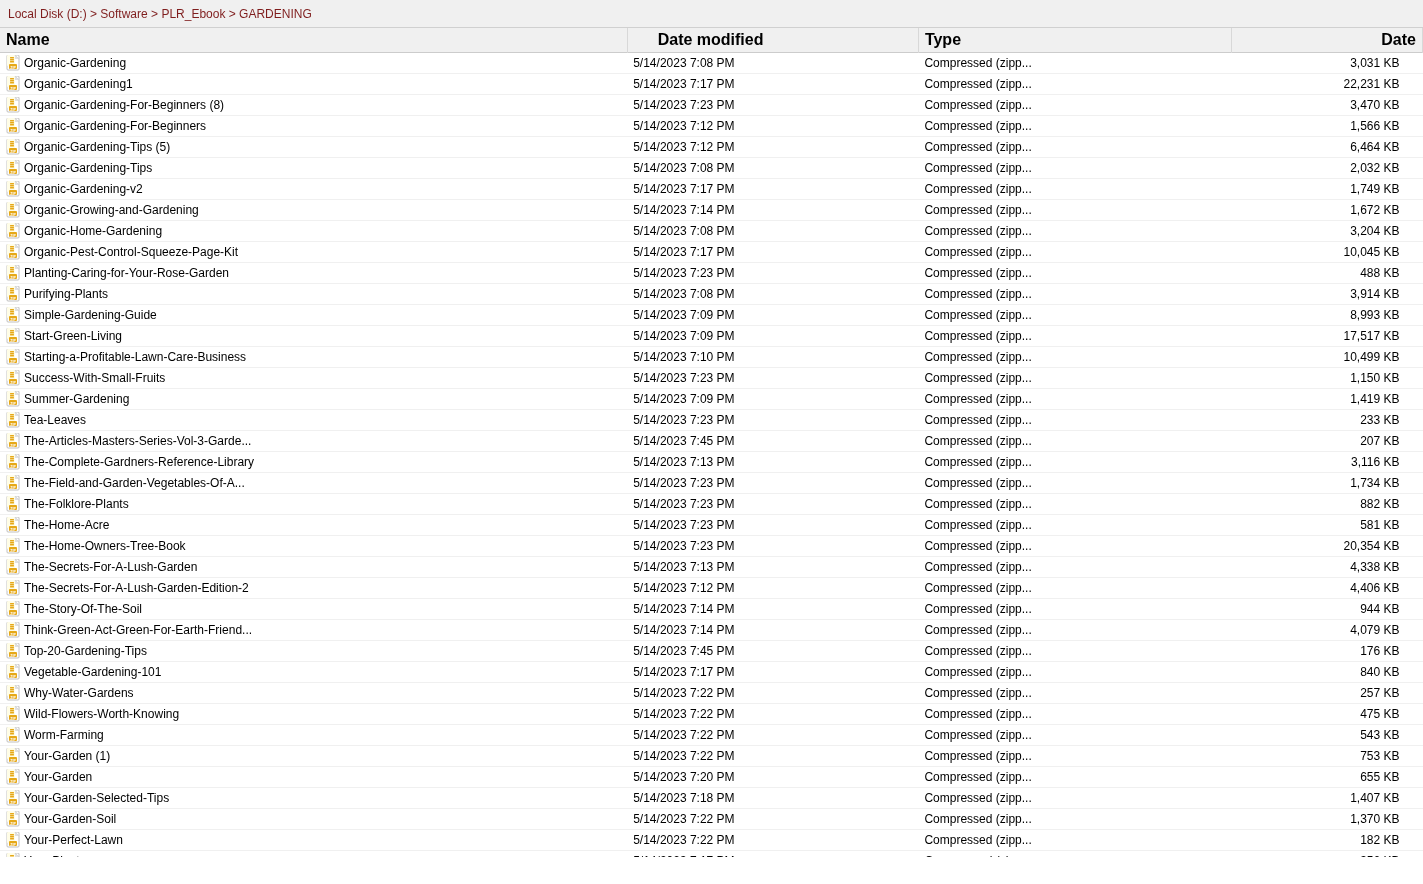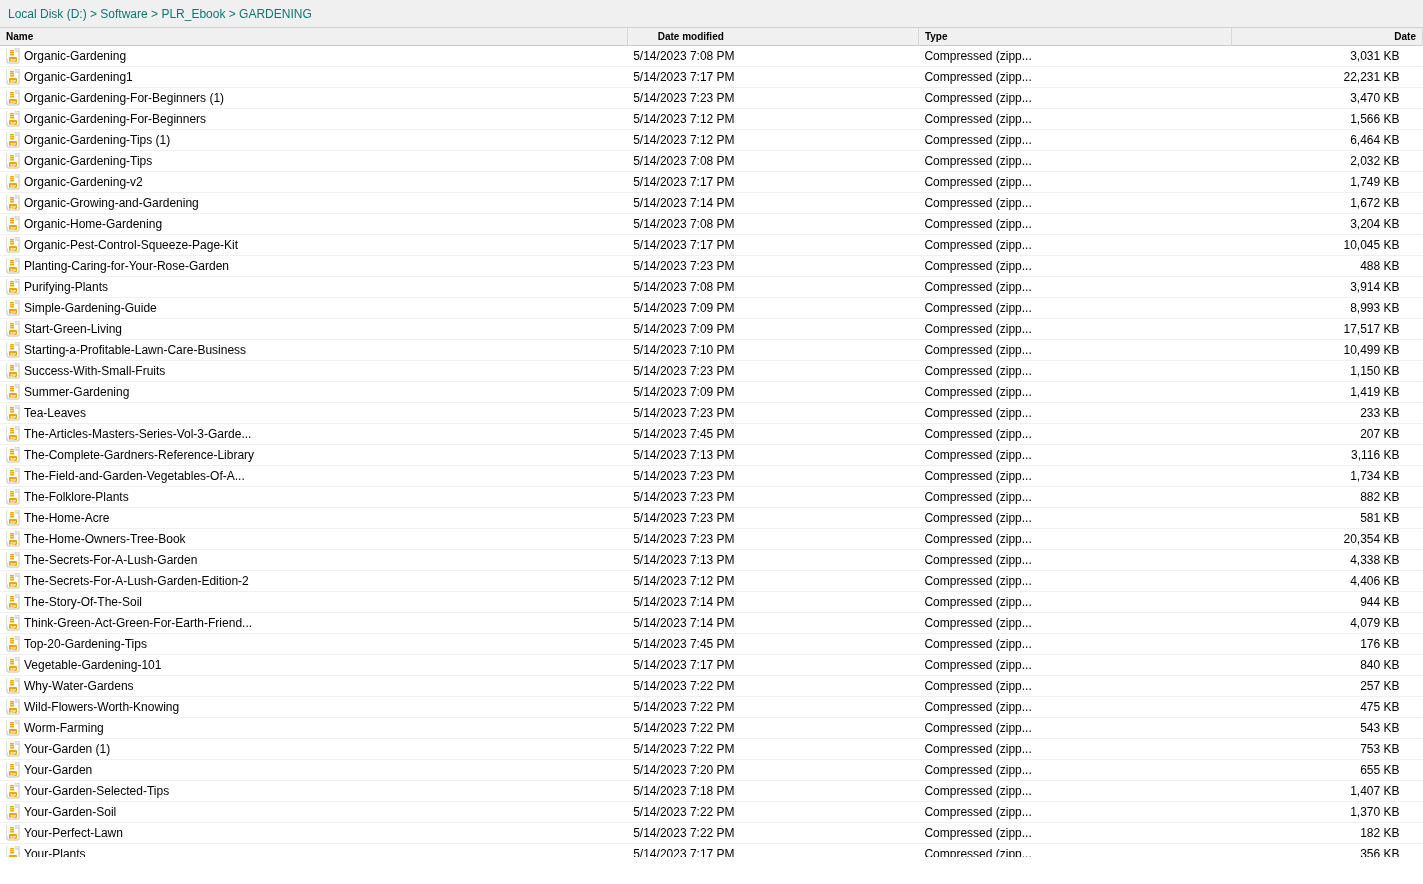--- a/index.html
+++ b/index.html
@@ -12,42 +12,42 @@
     .breadcrumb-bar {
       display: flex;
       align-items: center;
       background: #f0f0f0;
       border-bottom: 1px solid #d0d0d0;
       padding: 3px 8px;
       height: 28px;
     }
     .breadcrumb-text {
       font-size: 12px;
-      color: #0f766e;
+      color: #7f1d1d;
     }
     .file-list-container {
       overflow-y: auto;
       height: calc(100vh - 55px);
     }
     table {
       width: 100%;
       border-collapse: collapse;
     }
     thead tr {
       background: #f0f0f0;
       border-bottom: 1px solid #ccc;
       position: sticky;
       top: 0;
       z-index: 10;
     }
     thead th {
       text-align: left;
       padding: 3px 6px;
       font-weight: 600;
-      font-size: 10px;
+      font-size: 16px;
       border-right: 1px solid #d8d8d8;
       cursor: pointer;
       user-select: none;
     }
     thead th:first-child { width: 280px; }
     thead th:nth-child(2) { width: 130px; padding-left: 30px; }
     thead th:nth-child(3) { width: 140px; margin-top: 48px; }
     thead th:nth-child(4) { width: 80px; text-align: right; }
     tbody tr {
       border-bottom: 1px solid #f0f0f0;
@@ -148,21 +148,21 @@
     <rect x="1" y="0" width="12" height="15" rx="1" fill="#fff" stroke="#b0b0b0" stroke-width="0.8"></rect>
     <rect x="1" y="0" width="8" height="11" rx="1" fill="#fffde7"></rect>
     <polygon points="9,0 13,4 9,4" fill="#b0b0b0"></polygon>
     <polygon points="9,0 9,4 13,4" fill="#e0e0e0"></polygon>
     <rect x="4" y="2" width="4" height="1.5" rx="0.5" fill="#e6a817"></rect>
     <rect x="4" y="4" width="4" height="1.5" rx="0.5" fill="#e6a817"></rect>
     <rect x="4" y="6" width="4" height="1.5" rx="0.5" fill="#e6a817"></rect>
     <rect x="3" y="9" width="8" height="5" rx="1" fill="#e6a817"></rect>
     <text x="7" y="13.5" text-anchor="middle" font-size="3.5" font-family="Arial" font-weight="bold" fill="#fff">ZIP</text>
   </svg></span>
-      <span>Organic-Gardening-For-Beginners (1)</span>
+      <span>Organic-Gardening-For-Beginners (8)</span>
     </td>
     <td>5/14/2023 7:23 PM</td>
     <td>Compressed (zipp...</td>
     <td>3,470 KB</td>
   </tr>
         <tr>
     <td>
       <span class="file-icon zip-icon"><svg viewBox="0 0 14 16" xmlns="http://www.w3.org/2000/svg" width="14" height="16">
     <rect x="1" y="0" width="12" height="15" rx="1" fill="#fff" stroke="#b0b0b0" stroke-width="0.8"></rect>
     <rect x="1" y="0" width="8" height="11" rx="1" fill="#fffde7"></rect>
@@ -186,21 +186,21 @@
     <rect x="1" y="0" width="12" height="15" rx="1" fill="#fff" stroke="#b0b0b0" stroke-width="0.8"></rect>
     <rect x="1" y="0" width="8" height="11" rx="1" fill="#fffde7"></rect>
     <polygon points="9,0 13,4 9,4" fill="#b0b0b0"></polygon>
     <polygon points="9,0 9,4 13,4" fill="#e0e0e0"></polygon>
     <rect x="4" y="2" width="4" height="1.5" rx="0.5" fill="#e6a817"></rect>
     <rect x="4" y="4" width="4" height="1.5" rx="0.5" fill="#e6a817"></rect>
     <rect x="4" y="6" width="4" height="1.5" rx="0.5" fill="#e6a817"></rect>
     <rect x="3" y="9" width="8" height="5" rx="1" fill="#e6a817"></rect>
     <text x="7" y="13.5" text-anchor="middle" font-size="3.5" font-family="Arial" font-weight="bold" fill="#fff">ZIP</text>
   </svg></span>
-      <span>Organic-Gardening-Tips (1)</span>
+      <span>Organic-Gardening-Tips (5)</span>
     </td>
     <td>5/14/2023 7:12 PM</td>
     <td>Compressed (zipp...</td>
     <td>6,464 KB</td>
   </tr>
         <tr>
     <td>
       <span class="file-icon zip-icon"><svg viewBox="0 0 14 16" xmlns="http://www.w3.org/2000/svg" width="14" height="16">
     <rect x="1" y="0" width="12" height="15" rx="1" fill="#fff" stroke="#b0b0b0" stroke-width="0.8"></rect>
     <rect x="1" y="0" width="8" height="11" rx="1" fill="#fffde7"></rect>

